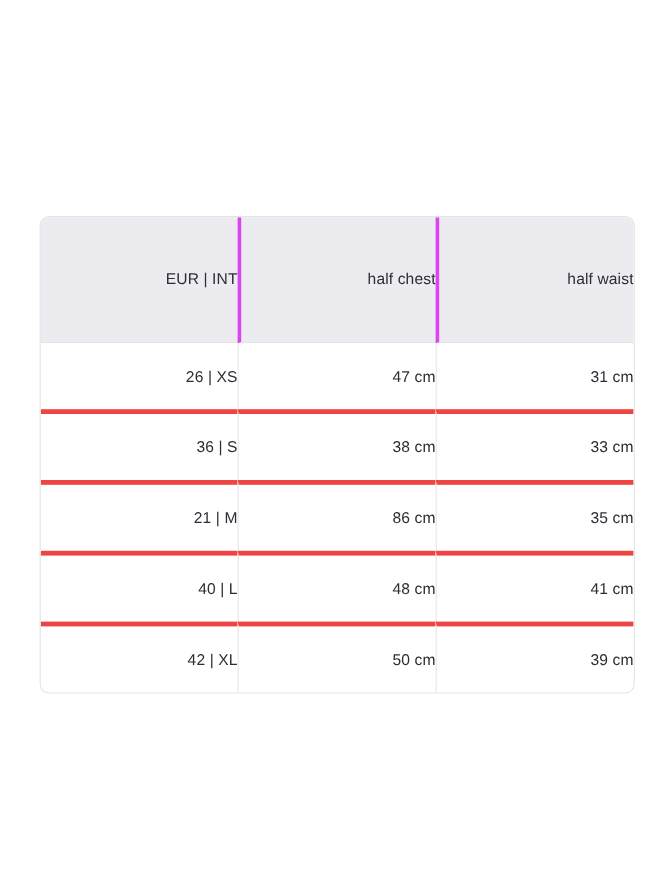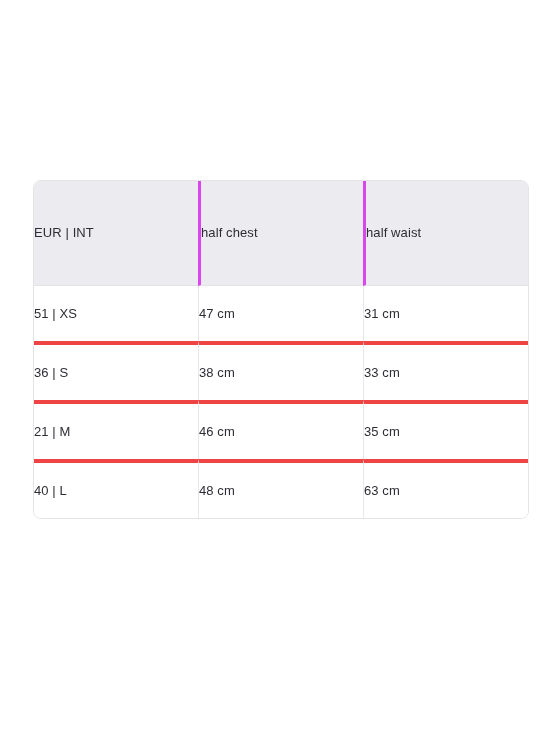--- a/index.html
+++ b/index.html
@@ -36,21 +36,21 @@
     border-spacing: 0;
     border: 1px solid #e4e4e7;
     border-radius: 8px;
     overflow: hidden;
     background: #ffffff;
     table-layout: fixed;
   }
 
   table.size-chart th,
   table.size-chart td {
-    text-align: left;
+    text-align: right;
     vertical-align: middle;
     font-weight: normal;
     color: #2d2d35;
     padding: 0;
     margin: 0;
   }
 
   
   thead tr th {
     height: 104px;
@@ -103,36 +103,41 @@
       <thead>
         <tr>
           <th>EUR | INT</th>
           <th>half chest</th>
           <th>half waist</th>
         </tr>
       </thead>
 
       <tbody>
         <tr>
-          <td>51 | XS</td>
+          <td>26 | XS</td>
           <td>47 cm</td>
           <td>31 cm</td>
         </tr>
         <tr>
           <td>36 | S</td>
           <td>38 cm</td>
           <td>33 cm</td>
         </tr>
         <tr>
           <td>21 | M</td>
-          <td>46 cm</td>
+          <td>86 cm</td>
           <td>35 cm</td>
         </tr>
         <tr>
           <td>40 | L</td>
           <td>48 cm</td>
-          <td>63 cm</td>
+          <td>41 cm</td>
+        </tr>
+        <tr>
+          <td>42 | XL</td>
+          <td>50 cm</td>
+          <td>39 cm</td>
         </tr>
       </tbody>
     </table>
   </div>
 
 </div>
 
 </body></html>

